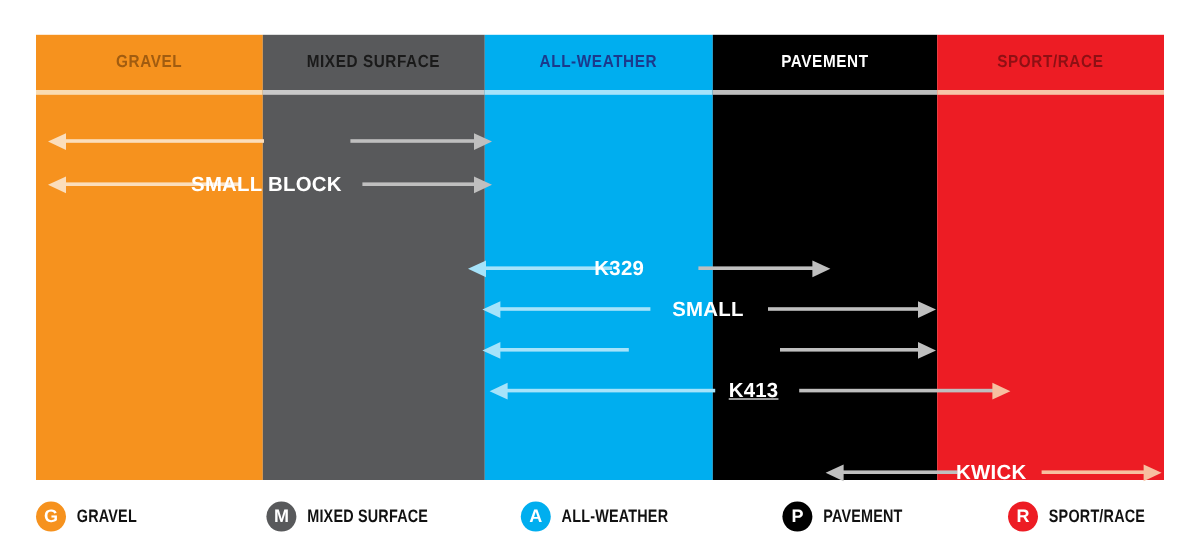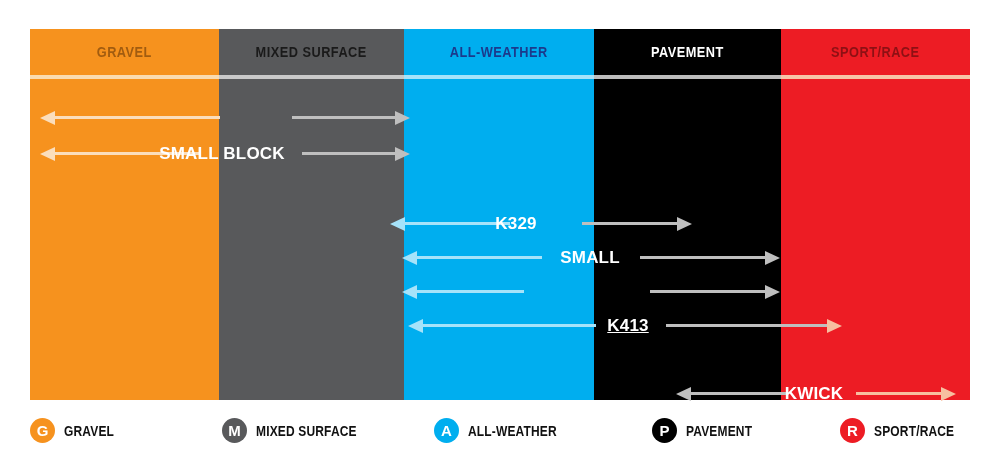--- a/index.html
+++ b/index.html
@@ -144,21 +144,21 @@
         <div class="arrow-seg" style="left: 378px; width: 188px;">
           <div class="shaft" style="background: rgb(166, 227, 250); left: 13px; right: 0px;"></div>
           <div class="head head-l" style="left: 0px; border-right-color: rgb(166, 227, 250);"></div>
         </div>
         <div class="arrow-seg" style="left: 636px; width: 176px;">
           <div class="shaft" style="background: rgb(191, 191, 191); left: 0px; right: 13px;"></div>
           <div class="head head-r" style="right: 0px; border-left-color: rgb(247, 191, 160);"></div>
         </div>
         <div class="row-label" style="left: 598px; text-decoration: underline;">K413</div>
       </div>
-      <div class="row" style="top: 298px;">
+      <div class="row" style="top: 298px; margin-left: 12px;">
         <div class="arrow-seg" style="left: 646px; width: 110px;">
           <div class="shaft" style="background: rgb(191, 191, 191); left: 13px; right: 0px;"></div>
           <div class="head head-l" style="left: 0px; border-right-color: rgb(191, 191, 191);"></div>
         </div>
         <div class="arrow-seg" style="left: 826px; width: 100px;">
           <div class="shaft" style="background: rgb(247, 191, 160); left: 0px; right: 13px;"></div>
           <div class="head head-r" style="right: 0px; border-left-color: rgb(247, 191, 160);"></div>
         </div>
         <div class="row-label" style="left: 784px;">KWICK</div>
       </div>

